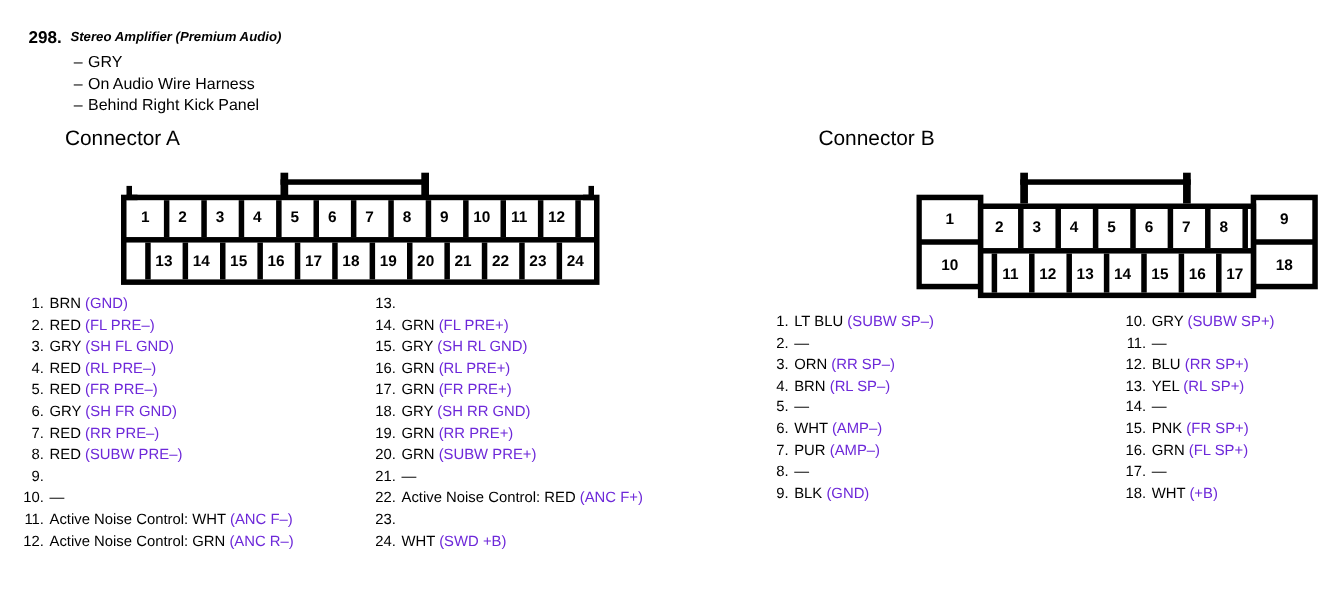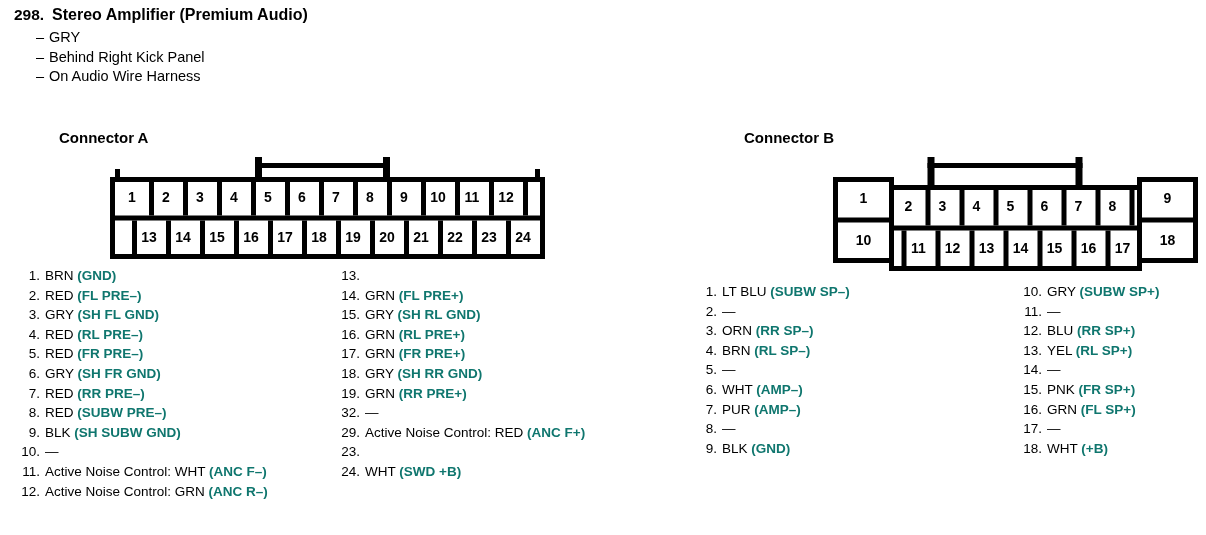--- a/index.html
+++ b/index.html
@@ -7,29 +7,29 @@
     width:1206px;height:535px;
     background:#ffffff;
     font-family:"Liberation Sans", sans-serif;
     color:#000000;
     overflow:hidden;
     position:relative;
   }
 
   
   .header{position:absolute;left:0;top:0;width:100%;}
-  .title-row{display:flex;align-items:flex-start;padding-left:14px;padding-top:6px;}
+  .title-row{display:flex;align-items:flex-start;padding-left:26px;padding-top:6px;margin-top:20px;}
   .entry-num{font-weight:bold;font-size:15.5px;width:38px;flex:0 0 38px;}
-  .entry-title{font-weight:bold;font-size:16px;}
-  .sub-list{margin:4px 0 0 36px;}
+  .entry-title{font-weight:bold;font-size:12px;font-style:italic;}
+  .sub-list{margin:4px 0 0 67px;}
   .sub-item{font-size:14.5px;line-height:19.5px;white-space:nowrap;}
   .dash{display:inline-block;width:13px;}
 
   
-  .conn-title{position:absolute;font-weight:bold;font-size:15px;margin-top:13px;}
+  .conn-title{position:absolute;font-weight:normal;font-size:19px;}
   #connA-title{left:59px;top:116px;}
   #connB-title{left:744px;top:116px;}
 
   
   .connector{position:absolute;}
   #connA-draw{left:110px;top:155px;}
   #connB-draw{left:833px;top:155px;}
 
   
   .pinlist{position:absolute;}
@@ -40,40 +40,40 @@
     white-space:nowrap;
   }
   .pin-no{
     flex:0 0 auto;
     text-align:right;
     padding-right:5px;
   }
   .pin-no.w2{width:22px;}
   .pin-no.w3{width:22px;}
   .pin-txt{flex:0 0 auto;}
-  .sig{color:#0f766e;font-weight:bold;}
+  .sig{color:#6d28d9;}
   .empty-dash{letter-spacing:0;}
 
   #listA1{left:18px;top:266px;}
   #listA2{left:338px;top:266px;}
   #listB1{left:695px;top:282px;}
   #listB2{left:1020px;top:282px;}
 </style>
 </head>
 <body>
 
 <div class="header">
   <div class="title-row">
     <span class="entry-num">298.</span>
     <span class="entry-title">Stereo Amplifier (Premium Audio)</span>
   </div>
   <div class="sub-list">
     <div class="sub-item"><span class="dash">–</span><span>GRY</span></div>
+    <div class="sub-item"><span class="dash">–</span><span>On Audio Wire Harness</span></div>
     <div class="sub-item"><span class="dash">–</span><span>Behind Right Kick Panel</span></div>
-    <div class="sub-item"><span class="dash">–</span><span>On Audio Wire Harness</span></div>
   </div>
 </div>
 
 <div class="conn-title" id="connA-title">Connector A</div>
 <div class="conn-title" id="connB-title">Connector B</div>
 
 <div class="connector" id="connA-draw"><svg width="445" height="115" viewBox="0 0 445 115">
       <rect x="2.5" y="24.5" width="430" height="77" fill="#fff" stroke="#000" stroke-width="5"></rect>
       <rect x="5" y="22" width="10" height="5" fill="#000"></rect>
       <rect x="5" y="14" width="5" height="10" fill="#000"></rect>
@@ -204,21 +204,20 @@
     <div class="pin-row">
       <span class="pin-no w2">7.</span>
       <span class="pin-txt">RED <span class="sig">(RR PRE–)</span></span>
     </div>
     <div class="pin-row">
       <span class="pin-no w2">8.</span>
       <span class="pin-txt">RED <span class="sig">(SUBW PRE–)</span></span>
     </div>
     <div class="pin-row">
       <span class="pin-no w2">9.</span>
-      <span class="pin-txt">BLK <span class="sig">(SH SUBW GND)</span></span>
     </div>
     <div class="pin-row">
       <span class="pin-no w3">10.</span>
       <span class="pin-txt empty-dash">—</span>
     </div>
     <div class="pin-row">
       <span class="pin-no w3">11.</span>
       <span class="pin-txt">Active Noise Control: WHT <span class="sig">(ANC F–)</span></span>
     </div>
     <div class="pin-row">
@@ -248,25 +247,29 @@
     </div>
     <div class="pin-row">
       <span class="pin-no w3">18.</span>
       <span class="pin-txt">GRY <span class="sig">(SH RR GND)</span></span>
     </div>
     <div class="pin-row">
       <span class="pin-no w3">19.</span>
       <span class="pin-txt">GRN <span class="sig">(RR PRE+)</span></span>
     </div>
     <div class="pin-row">
-      <span class="pin-no w3">32.</span>
-      <span class="pin-txt empty-dash">—</span>
-    </div>
-    <div class="pin-row">
-      <span class="pin-no w3">29.</span>
+      <span class="pin-no w3">20.</span>
+      <span class="pin-txt">GRN <span class="sig">(SUBW PRE+)</span></span>
+    </div>
+    <div class="pin-row">
+      <span class="pin-no w3">21.</span>
+      <span class="pin-txt empty-dash">—</span>
+    </div>
+    <div class="pin-row">
+      <span class="pin-no w3">22.</span>
       <span class="pin-txt">Active Noise Control: RED <span class="sig">(ANC F+)</span></span>
     </div>
     <div class="pin-row">
       <span class="pin-no w3">23.</span>
     </div>
     <div class="pin-row">
       <span class="pin-no w3">24.</span>
       <span class="pin-txt">WHT <span class="sig">(SWD +B)</span></span>
     </div>
   </div>

